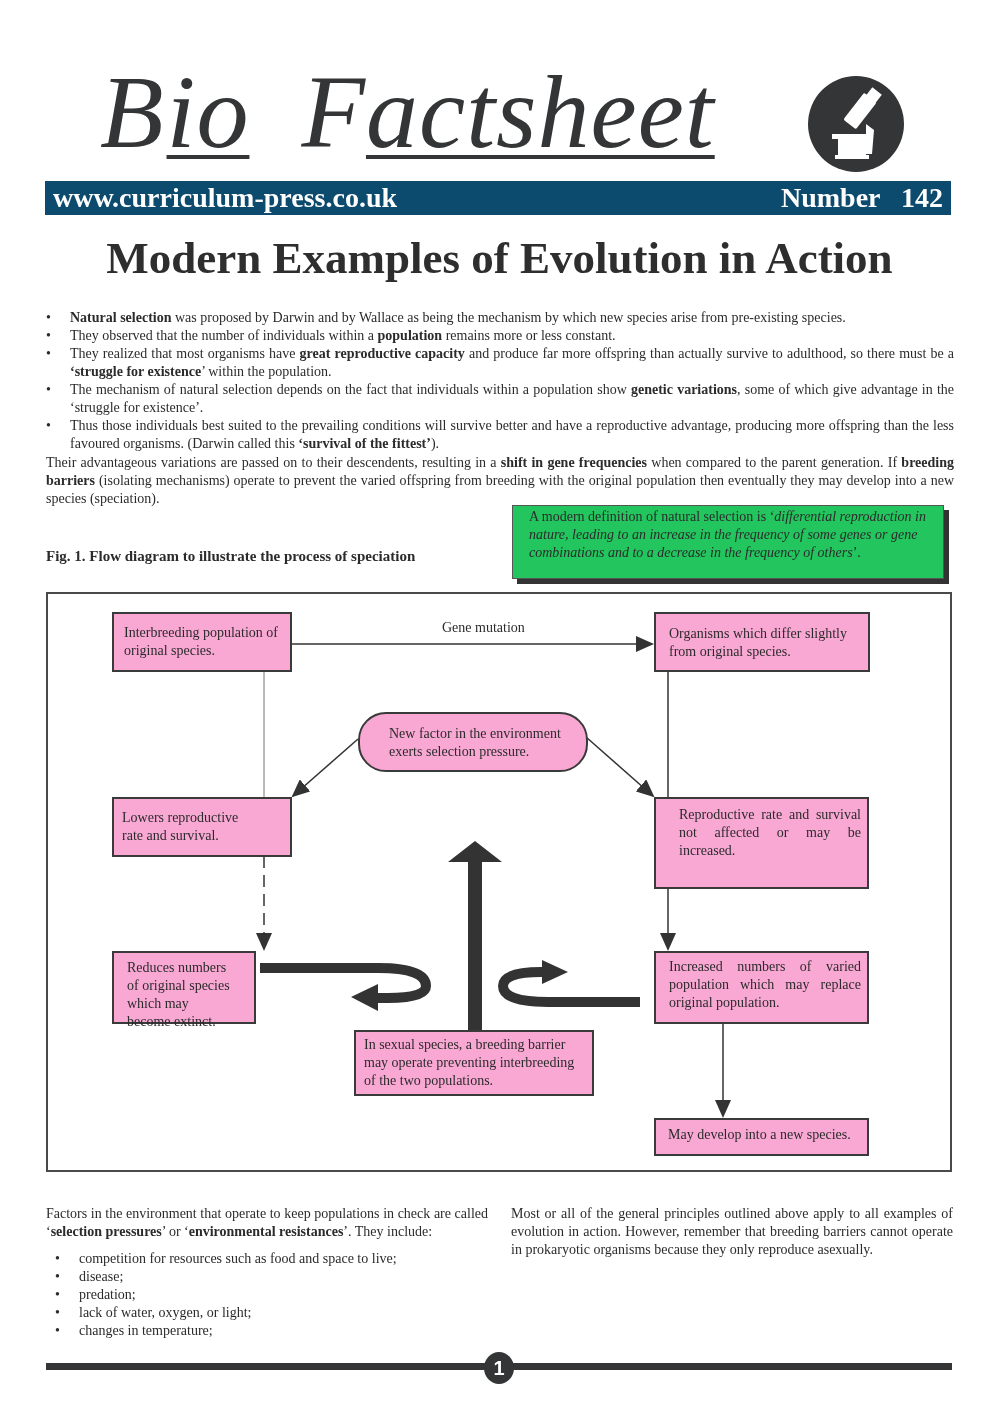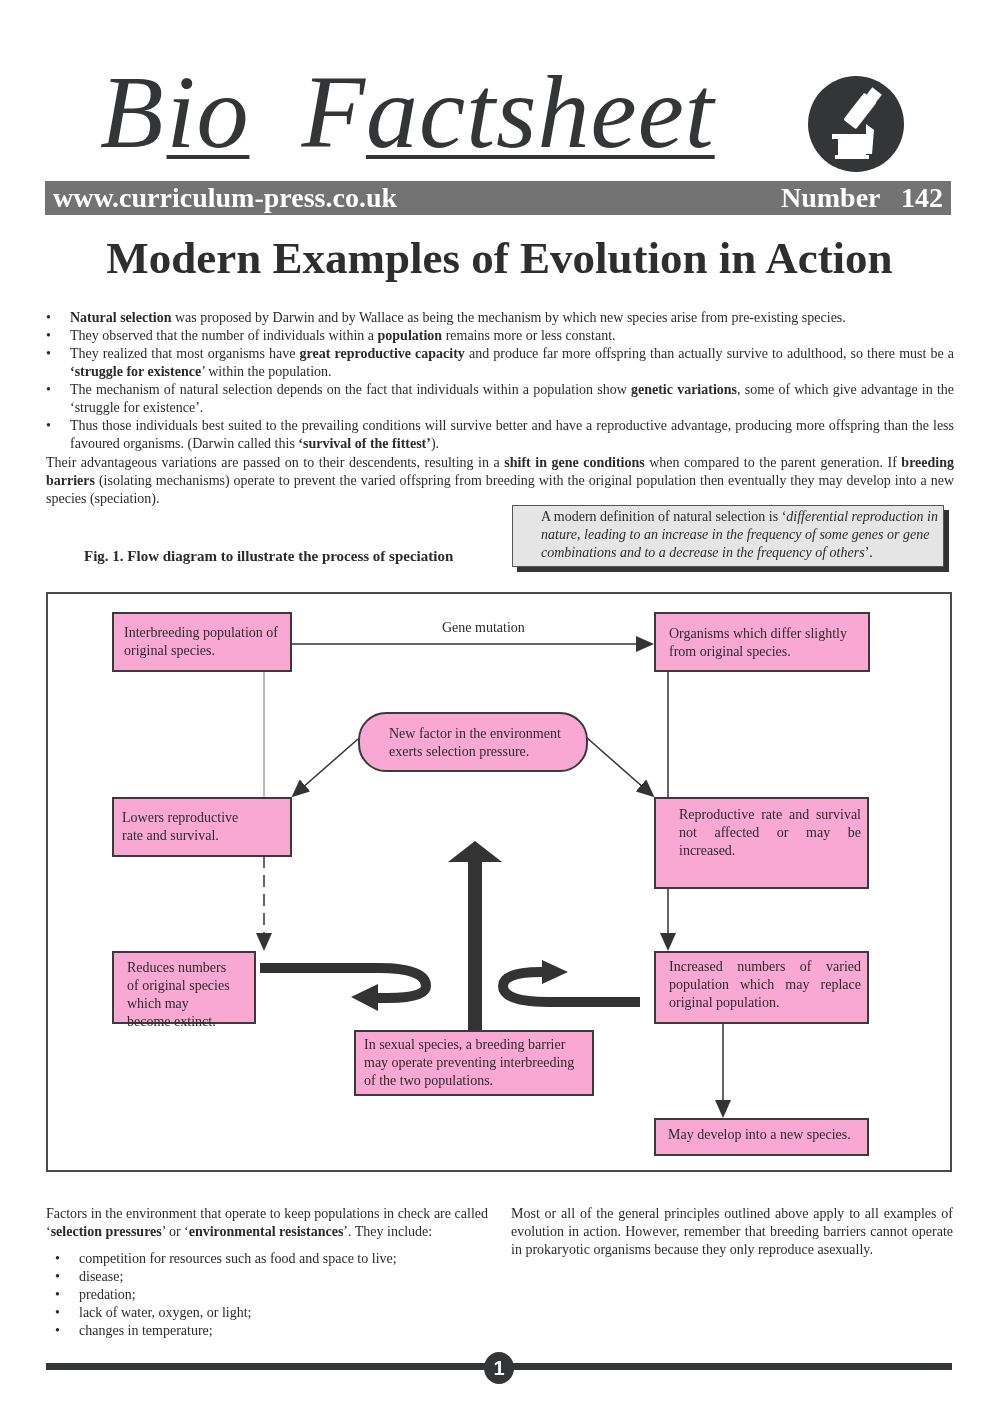--- a/index.html
+++ b/index.html
@@ -9,40 +9,40 @@
   
   .mast-title { position: absolute; top: 60px; left: 100px; font-size: 104px; font-style: italic;
                 color: #333536; letter-spacing: 1px; line-height: 1; white-space: nowrap; }
   .mast-title .b { margin-right: 2px; }
   .mast-title .io { text-decoration: underline; text-decoration-thickness: 4px; text-underline-offset: 8px; }
   .mast-title .f { margin-left: 52px; }
   .mast-title .rest { text-decoration: underline; text-decoration-thickness: 4px; text-underline-offset: 8px; }
   .logo { position: absolute; left: 808px; top: 76px; width: 96px; height: 96px; border-radius: 50%;
           background: #333536; }
 
-  .bar { position: absolute; left: 45px; top: 181px; width: 906px; height: 34px; background: #737373;
+  .bar { position: absolute; left: 45px; top: 181px; width: 906px; height: 34px; background: #0c4a6e;
          color: #fff; font-weight: bold; font-size: 28px; line-height: 34px; }
   .bar .url { position: absolute; left: 8px; }
   .bar .num { position: absolute; right: 8px; word-spacing: 14px; }
 
   .page-title { position: absolute; top: 232px; left: 0; width: 999px; text-align: center;
                 font-size: 45px; font-weight: bold; color: #2e2e2e; }
 
   
   .txt { font-size: 14px; line-height: 18px; color: #2b2b2b; }
   .bullets { position: absolute; left: 46px; top: 309px; width: 908px; margin: 0; padding: 0; list-style: none; }
   .bullets li { position: relative; padding-left: 24px; text-align: justify; }
   .bullets li::before { content: "•"; position: absolute; left: 0; top: 0; }
   .para { position: absolute; left: 46px; top: 454px; width: 908px; text-align: justify; }
 
-  .defbox { position: absolute; left: 512px; top: 505px; width: 432px; height: 62px;
-            border: 1px solid #555; background: #e5e5e5; box-shadow: 5px 5px 0 #333; padding: 2px 0 0 28px;
+  .defbox { position: absolute; left: 512px; top: 505px; width: 432px; height: 74px;
+            border: 1px solid #555; background: #22c55e; box-shadow: 5px 5px 0 #333; padding: 2px 0 0 16px;
             box-sizing: border-box; }
   .defbox i { font-style: italic; }
-  .fig-caption { position: absolute; left: 46px; top: 548px; font-size: 15px; font-weight: bold; color: #2b2b2b; margin-left: 38px; }
+  .fig-caption { position: absolute; left: 46px; top: 548px; font-size: 15px; font-weight: bold; color: #2b2b2b; }
 
   
   .diagram { position: absolute; left: 46px; top: 592px; width: 906px; height: 580px;
              border: 2px solid #4a4a4a; box-sizing: border-box; }
   .diagram svg { position: absolute; left: 0; top: 0; }
   .node { position: absolute; border: 2px solid #3a3a3a; background: #f9a8d4; box-sizing: border-box;
           font-size: 14px; line-height: 18px; color: #2b2b2b; }
   .lbl { position: absolute; font-size: 14px; color: #2b2b2b; }
 
   
@@ -86,21 +86,21 @@
 
 <ul class="bullets txt">
   <li><b>Natural selection</b><span> was proposed by Darwin and by Wallace as being the mechanism by which new species arise from pre-existing species.</span></li>
   <li><span>They observed that the number of individuals within a </span><b>population</b><span> remains more or less constant.</span></li>
   <li><span>They realized that most organisms have </span><b>great reproductive capacity</b><span> and produce far more offspring than actually survive to adulthood, so there must be a </span><b>‘struggle for existence</b><span>’ within the population.</span></li>
   <li><span>The mechanism of natural selection depends on the fact that individuals within a population show </span><b>genetic variations</b><span>, some of which give advantage in the ‘struggle for existence’.</span></li>
   <li><span>Thus those individuals best suited to the prevailing conditions will survive better and have a reproductive advantage, producing more offspring than the less favoured organisms. (Darwin called this </span><b>‘survival of the fittest’</b><span>).</span></li>
 </ul>
 
 <div class="para txt">
-  <span>Their advantageous variations are passed on to their descendents, resulting in a </span><b>shift in gene conditions</b><span> when compared to the parent generation.  If </span><b>breeding barriers</b><span> (isolating mechanisms) operate to prevent the varied offspring from breeding with the original population then eventually they may develop into a new species (speciation).</span>
+  <span>Their advantageous variations are passed on to their descendents, resulting in a </span><b>shift in gene frequencies</b><span> when compared to the parent generation.  If </span><b>breeding barriers</b><span> (isolating mechanisms) operate to prevent the varied offspring from breeding with the original population then eventually they may develop into a new species (speciation).</span>
 </div>
 
 <div class="defbox txt">
   <span>A modern definition of natural selection is ‘</span><i>differential reproduction in nature, leading to an increase in the frequency of some genes or gene combinations and to a decrease in the frequency of others</i><span>’.</span>
 </div>
 
 <div class="fig-caption">Fig. 1. Flow diagram to illustrate the process of speciation</div>
 
 <div class="diagram">
   <svg width="906" height="580" viewBox="0 0 906 580">

